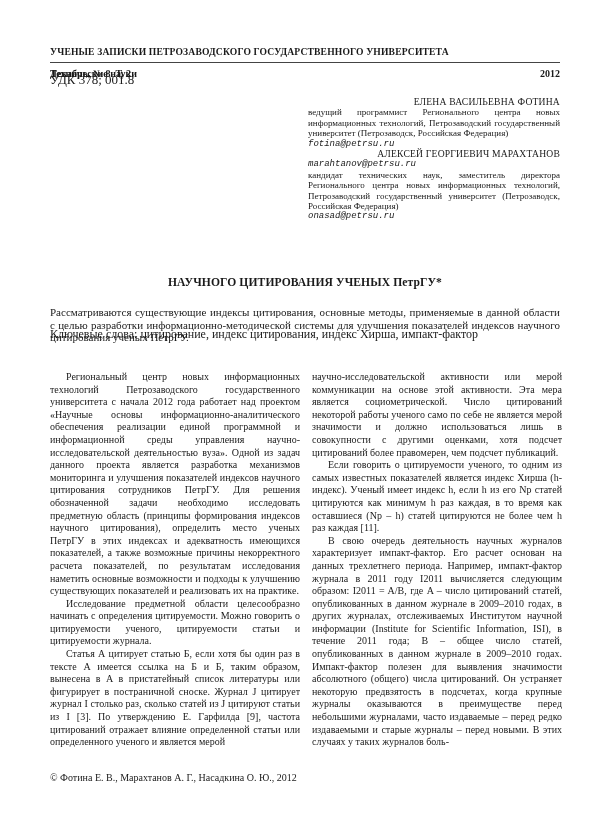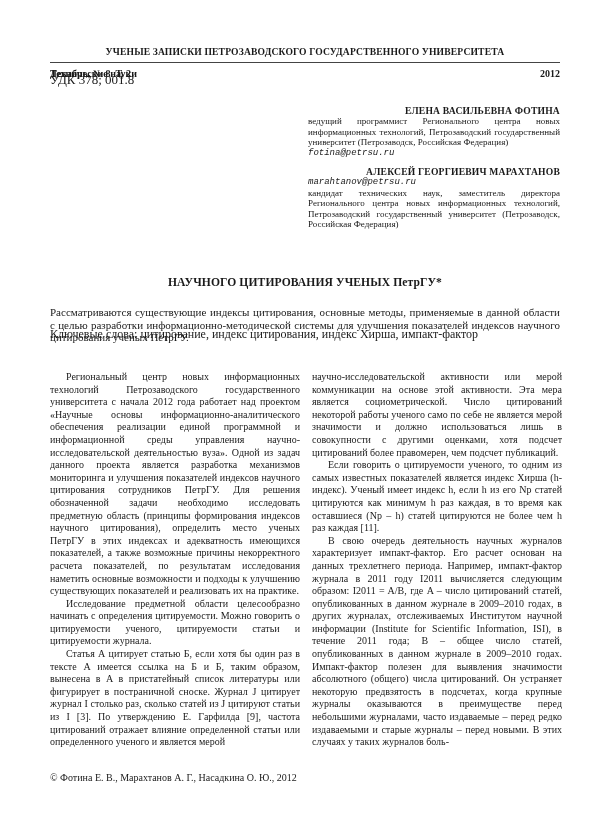--- a/index.html
+++ b/index.html
@@ -3,37 +3,37 @@
 <meta charset="utf-8">
 <style>
   html, body { margin: 0; padding: 0; background: #ffffff; }
   body {
     width: 600px; height: 820px; position: relative; overflow: hidden;
     font-family: "Liberation Serif", "DejaVu Serif", serif;
     color: #1a1a1a;
   }
   .journal-header {
     position: absolute; left: 50px; width: 510px; top: 46px;
-    text-align: center; font-weight: bold; font-size: 9.6px; letter-spacing: 0.15px;
+    font-weight: bold; font-size: 9.6px; letter-spacing: 0.15px;
   }
   .header-rule {
     position: absolute; left: 50px; width: 510px; top: 62px;
     height: 0; border-top: 1px solid #444;
   }
   .meta-row {
     position: absolute; left: 50px; width: 510px; top: 68px;
     font-weight: bold; font-size: 10px;
   }
   .meta-row .issue { position: absolute; left: 0; top: 0; }
   .meta-row .section { position: absolute; left: 0; width: 100%; text-align: left; top: 0; }
   .meta-row .year { position: absolute; right: 0; top: 0; }
   .udk { position: absolute; left: 50px; top: 72px; font-size: 13px; }
 
   .authors { position: absolute; left: 308px; width: 252px; top: 97px; font-size: 9px; line-height: 10.4px; }
-  .author-name { text-align: right; font-weight: bold; font-size: 9.6px; letter-spacing: 0.2px; margin-top: 9px; }
+  .author-name { text-align: right; font-weight: normal; font-size: 9.6px; letter-spacing: 0.2px; }
   .author-desc { text-align: justify; }
   .author-email { font-style: italic; font-family: Liberation Mono, monospace; }
   .author-block { margin-bottom: 0; }
 
   .title {
     position: absolute; left: 50px; width: 510px; top: 276px;
     text-align: center; font-weight: bold; font-size: 11.6px; line-height: 14px; letter-spacing: 0.1px;
   }
   .abstract {
     position: absolute; left: 50px; width: 510px; top: 306px;
@@ -75,20 +75,21 @@
     <div class="author-name">ЕЛЕНА ВАСИЛЬЕВНА ФОТИНА</div>
     <div class="author-desc">ведущий программист Регионального центра новых информационных технологий, Петрозаводский государственный университет (Петрозаводск, Российская Федерация)</div>
     <div class="author-email">fotina@petrsu.ru</div>
   </div>
   <div class="author-block">
     <div class="author-name">АЛЕКСЕЙ ГЕОРГИЕВИЧ МАРАХТАНОВ</div>
     <div class="author-email">marahtanov@petrsu.ru</div>
   </div>
   <div class="author-block">
     <div class="author-desc">кандидат технических наук, заместитель директора Регионального центра новых информационных технологий, Петрозаводский государственный университет (Петрозаводск, Российская Федерация)</div>
+    <div class="author-email">onasad@petrsu.ru</div>
   </div>
 </div>
 
 <div class="title">
   <div>НАУЧНОГО ЦИТИРОВАНИЯ УЧЕНЫХ ПетрГУ*</div>
 </div>
 
 <div class="abstract">Рассматриваются существующие индексы цитирования, основные методы, применяемые в данной области с целью разработки информационно-методической системы для улучшения показателей индексов научного цитирования ученых ПетрГУ.</div>
 <div class="keywords">Ключевые слова: цитирование, индекс цитирования, индекс Хирша, импакт-фактор</div>
 

